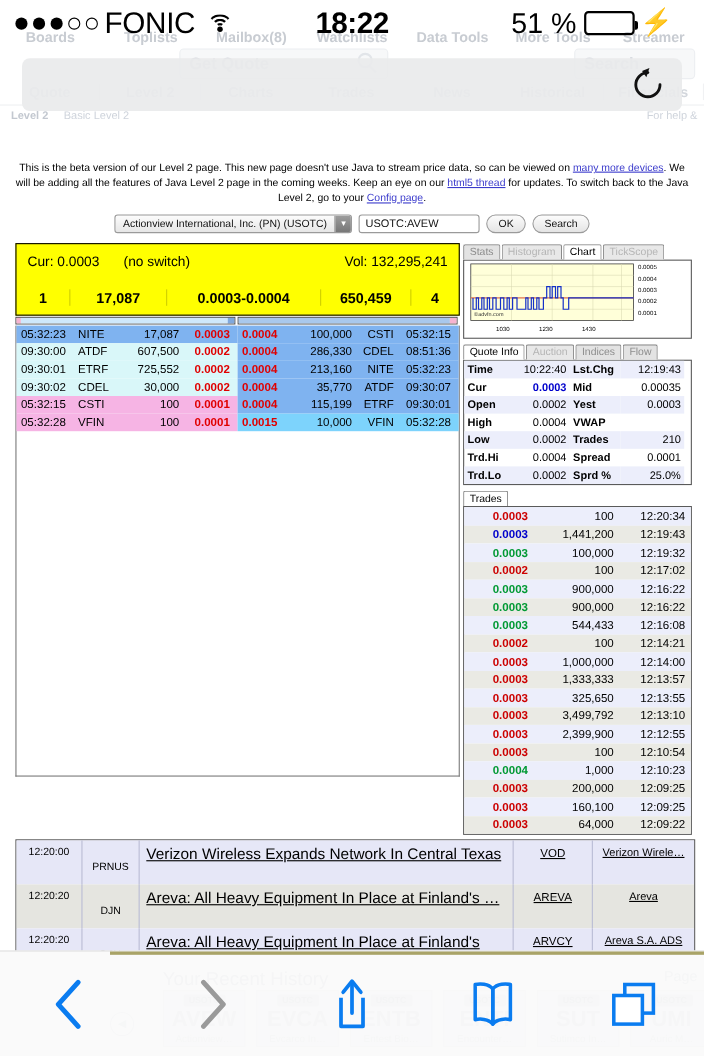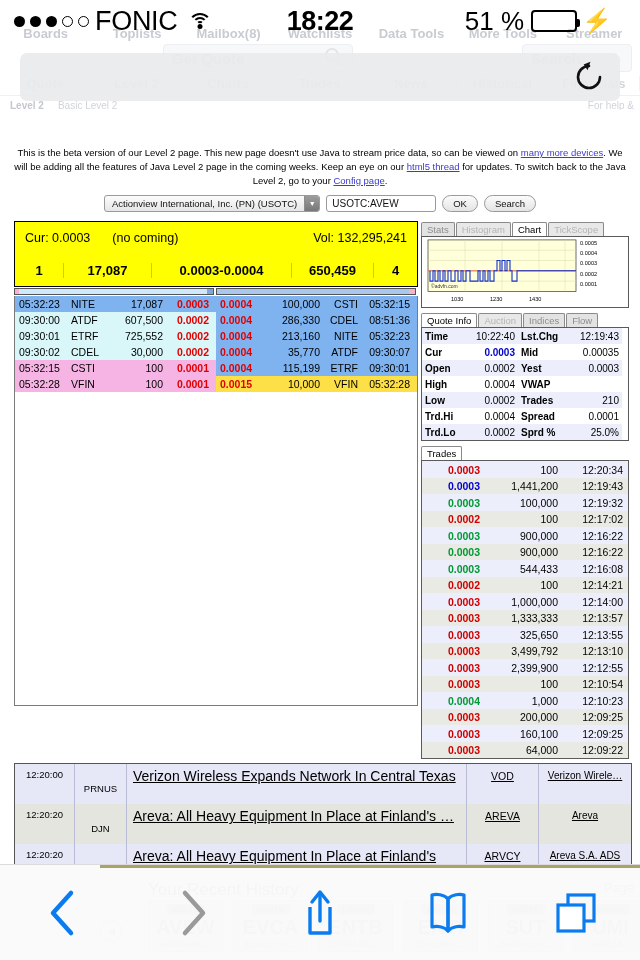--- a/index.html
+++ b/index.html
@@ -339,21 +339,21 @@
     <div class="pillbtn">Search</div>
   </div>
 
   <div class="main">
 
     <div class="col-left">
 
       <div class="quote-banner">
         <div class="qb-top">
           <span class="qb-cur">Cur: 0.0003</span>
-          <span class="qb-nochange">(no coming)</span>
+          <span class="qb-nochange">(no switch)</span>
           <span class="qb-vol">Vol: 132,295,241</span>
         </div>
         <div class="qb-bot">
           <div class="qb-c1">1</div>
           <div class="qb-c2">17,087</div>
           <div class="qb-c3">0.0003-0.0004</div>
           <div class="qb-c4">650,459</div>
           <div class="qb-c5">4</div>
         </div>
       </div>
@@ -433,21 +433,21 @@
               <span class="c ask-sz">35,770</span>
               <span class="c ask-mm">ATDF</span>
               <span class="c ask-time">09:30:07</span>
             </div>
             <div class="l2row" style="background: rgb(127, 179, 240);">
               <span class="c ask-px">0.0004</span>
               <span class="c ask-sz">115,199</span>
               <span class="c ask-mm">ETRF</span>
               <span class="c ask-time">09:30:01</span>
             </div>
-            <div class="l2row" style="background: #fde047;">
+            <div class="l2row" style="background: #7dd3fc;">
               <span class="c ask-px">0.0015</span>
               <span class="c ask-sz">10,000</span>
               <span class="c ask-mm">VFIN</span>
               <span class="c ask-time">05:32:28</span>
             </div>
           </div>
       </div>
     </div>
 
     <div class="col-right">

